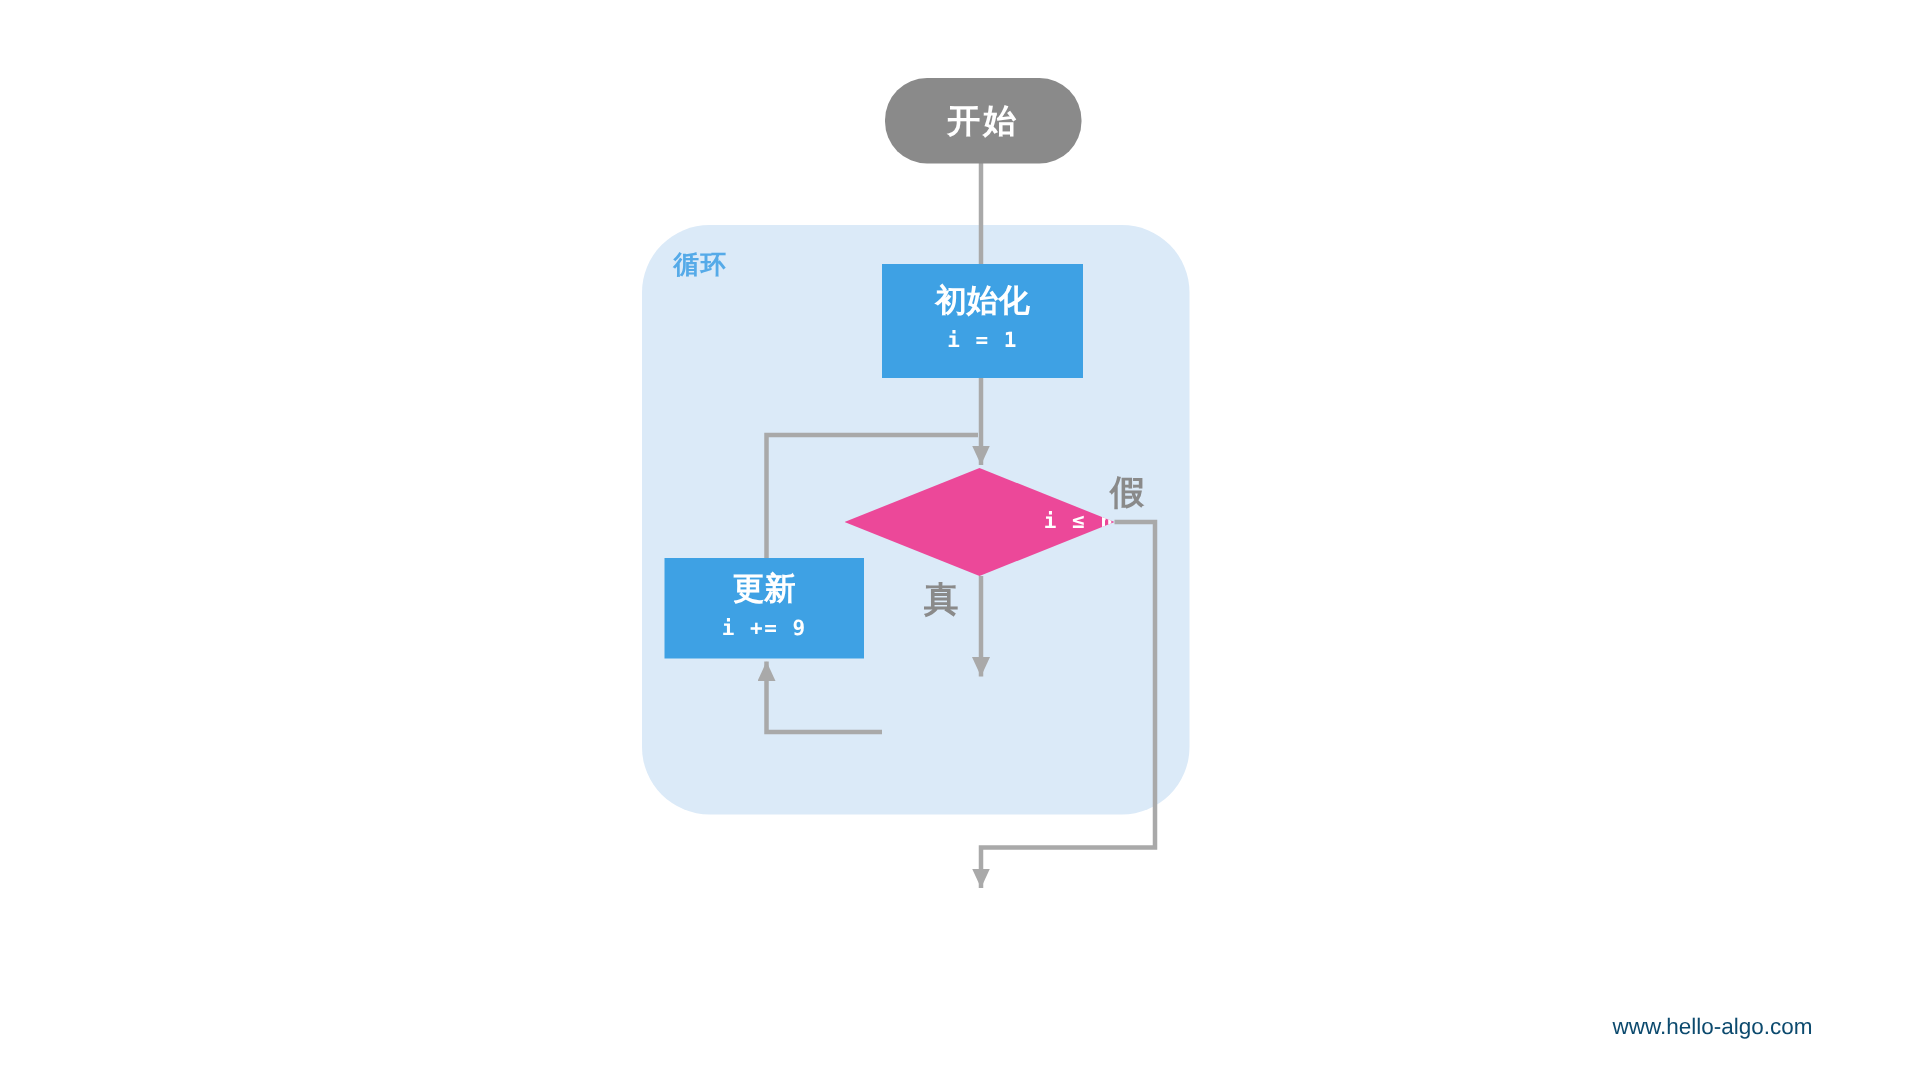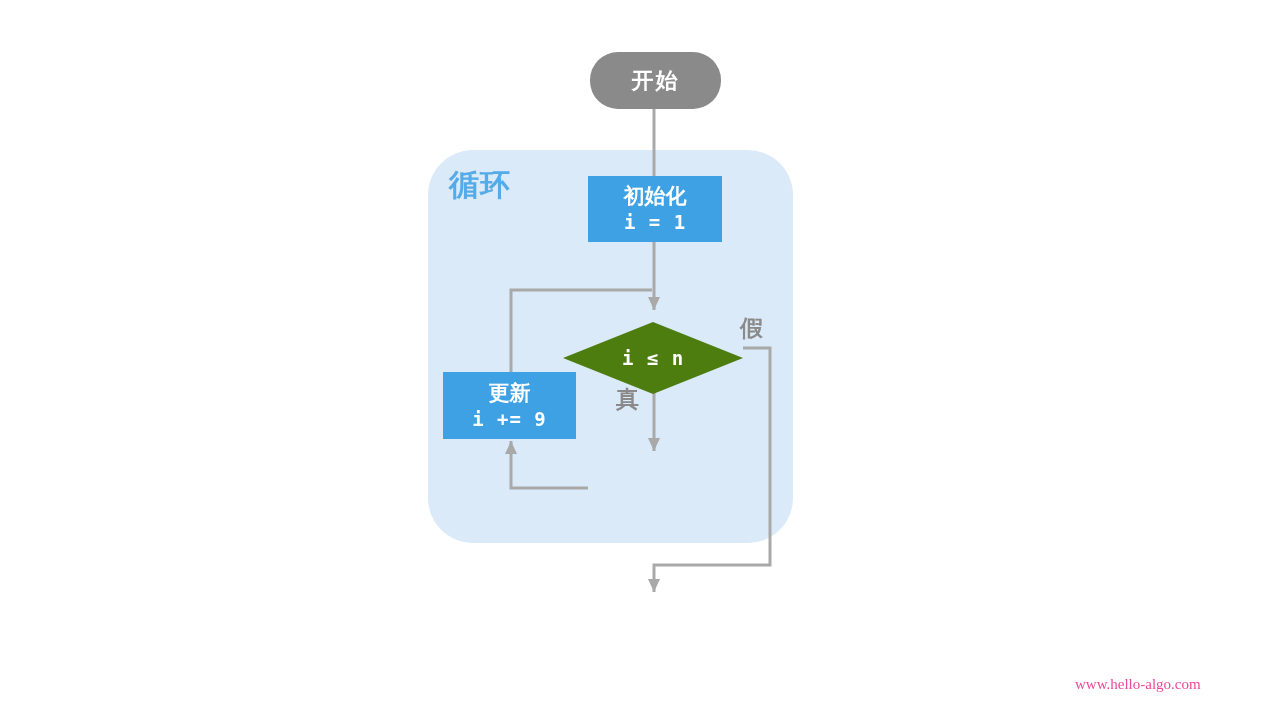--- a/index.html
+++ b/index.html
@@ -15,21 +15,21 @@
   .loop-container {
     position: absolute;
     left: 428px; top: 150px;
     width: 365px; height: 393px;
     background: #DBEAF8;
     border-radius: 45px;
   }
   .loop-label {
     position: absolute;
     left: 449px; top: 165px;
-    font-size: 30px;
+    font-size: 17px;
     font-weight: bold;
     color: #55AAE8;
     letter-spacing: 1px;
   }
   svg.connectors {
     position: absolute;
     left: 0; top: 0;
   }
   .node {
     position: absolute;
@@ -49,56 +49,57 @@
     letter-spacing: 2px;
   }
   .node-start { left: 590px; top: 52px; }
   .node-end   { left: 590px; top: 594px; }
   .process {
     background: #3EA1E4;
     font-size: 21px;
     font-weight: 600;
     line-height: 27px;
   }
-  .node-init   { left: 588px; top: 176px; width: 134px; height: 66px; }
+  .node-init   { left: 588px; top: 176px; width: 134px; height: 76px; }
   .node-update { left: 443px; top: 372px; width: 133px; height: 67px; text-align: right; }
   .node-task {
     left: 588px; top: 453px;
     width: 134px; height: 69px;
     background: #82B97D;
     font-size: 22px;
     font-weight: 600;
     letter-spacing: 2px;
   }
   .node-condition {
-    left: 563px; top: 322px;
+    left: 563px; top: 312px;
     width: 180px; height: 72px;
-    background: #4d7c0f;
+    background: #ec4899;
     clip-path: polygon(50% 0, 100% 50%, 50% 100%, 0 50%);
+    align-items: flex-end;
   }
   .code {
     font-family: "DejaVu Sans Mono", monospace;
-    font-size: 19px;
+    font-size: 14px;
     font-weight: bold;
     letter-spacing: 1px;
   }
   .edge-label {
     position: absolute;
     font-size: 23px;
     font-weight: bold;
     color: #8A8A8A;
   }
   .label-true  { left: 616px; top: 384px; }
   .label-false { left: 740px; top: 313px; }
   .watermark {
     position: absolute;
     left: 1075px; top: 676px;
-    font-family: Liberation Serif, serif;
+    font-family: Liberation Sans, sans-serif;
     font-size: 15px;
-    color: #ec4899;
+    color: #0c4a6e;
   }
 </style>
 </head>
 <body>
 
 <div class="canvas">
 
   <div class="loop-container"></div>
   <div class="loop-label">循环</div>
 

